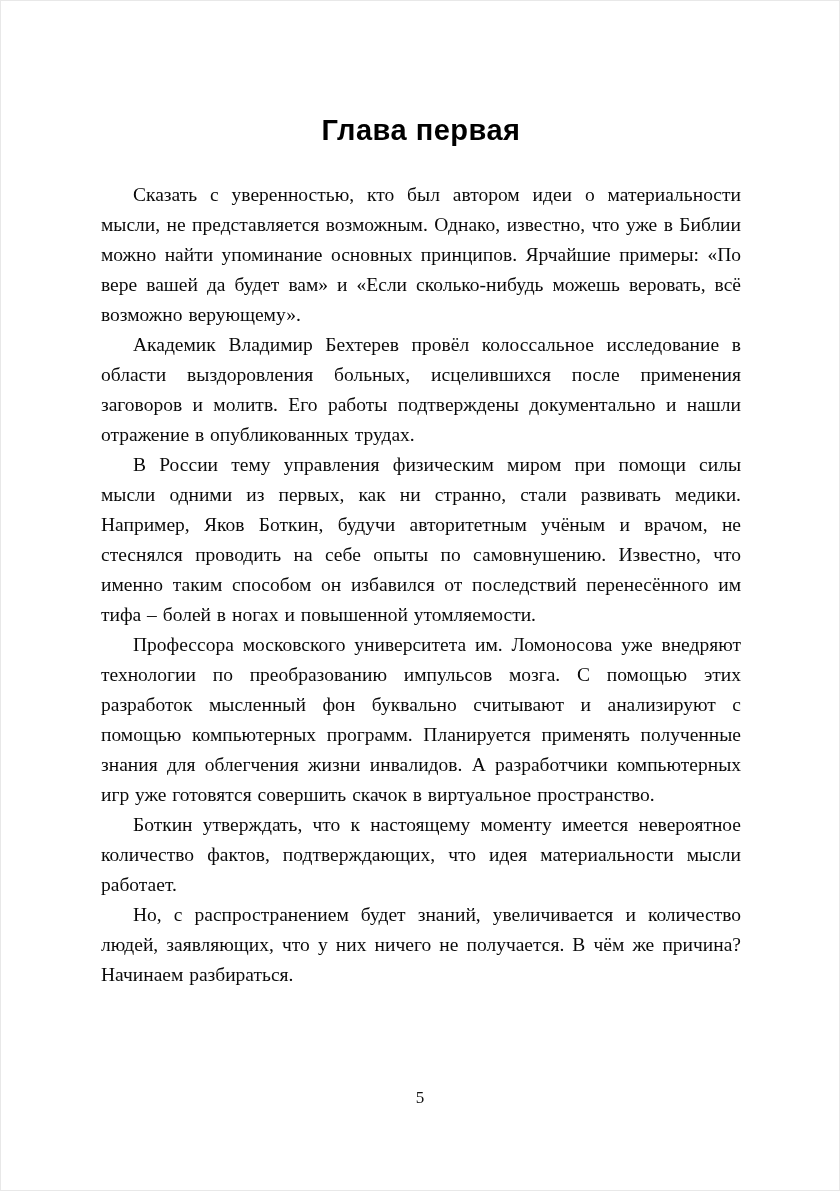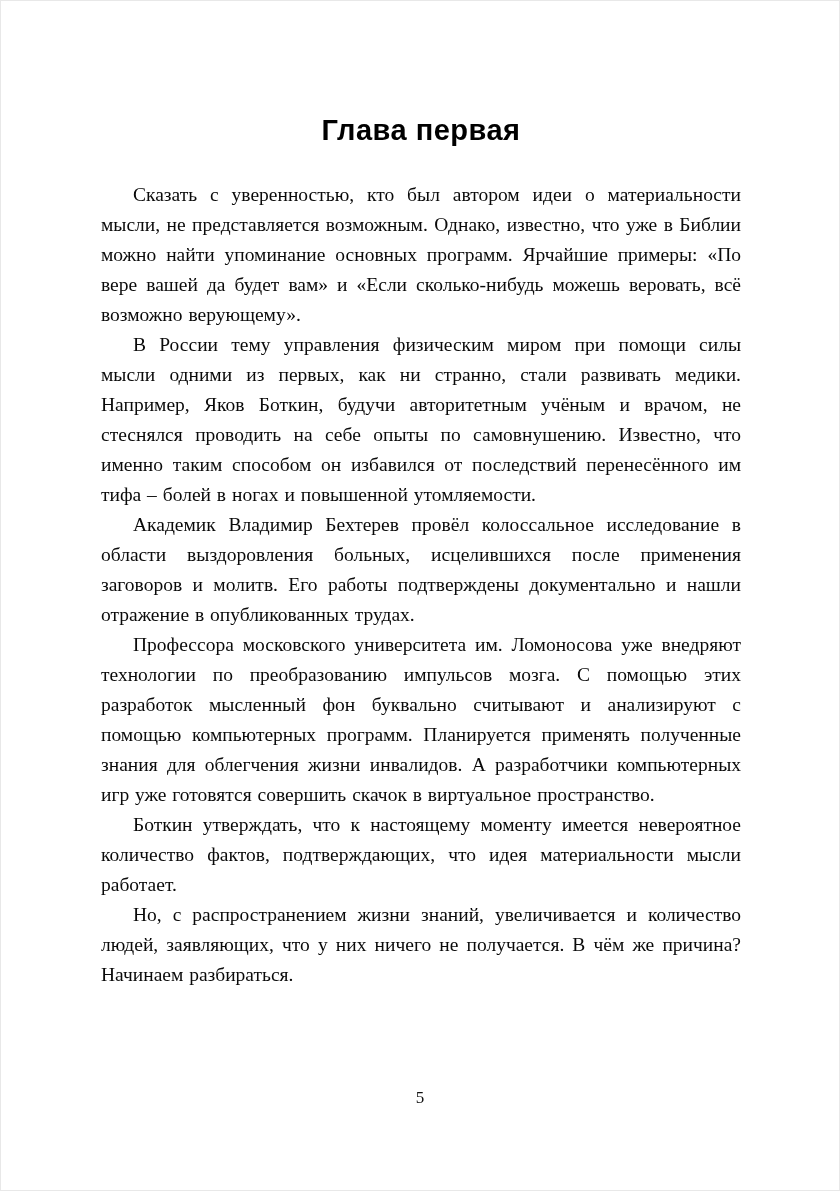--- a/index.html
+++ b/index.html
@@ -54,22 +54,22 @@
     color: #111111;
   }
 </style>
 </head>
 <body>
 
 <div class="page">
   <div class="content">
     <h1 class="chapter-title">Глава первая</h1>
     <div class="body-text">
-      <p>Сказать с уверенностью, кто был автором идеи о материальности мысли, не представляется возможным. Однако, известно, что уже в Библии можно найти упоминание основных программ. Ярчайшие примеры: «По вере вашей да будет вам» и «Если сколько-нибудь можешь веровать, всё возможно верующему».</p>
+      <p>Сказать с уверенностью, кто был автором идеи о материальности мысли, не представляется возможным. Однако, известно, что уже в Библии можно найти упоминание основных принципов. Ярчайшие примеры: «По вере вашей да будет вам» и «Если сколько-нибудь можешь веровать, всё возможно верующему».</p>
+      <p>Академик Владимир Бехтерев провёл колоссальное исследование в области выздоровления больных, исцелившихся после применения заговоров и молитв. Его работы подтверждены документально и нашли отражение в опубликованных трудах.</p>
       <p>В России тему управления физическим миром при помощи силы мысли одними из первых, как ни странно, стали развивать медики. Например, Яков Боткин, будучи авторитетным учёным и врачом, не стеснялся проводить на себе опыты по самовнушению. Известно, что именно таким способом он избавился от последствий перенесённого им тифа – болей в ногах и повышенной утомляемости.</p>
-      <p>Академик Владимир Бехтерев провёл колоссальное исследование в области выздоровления больных, исцелившихся после применения заговоров и молитв. Его работы подтверждены документально и нашли отражение в опубликованных трудах.</p>
       <p>Профессора московского университета им. Ломоносова уже внедряют технологии по преобразованию импульсов мозга. С помощью этих разработок мысленный фон буквально считывают и анализируют с помощью компьютерных программ. Планируется применять полученные знания для облегчения жизни инвалидов. А разработчики компьютерных игр уже готовятся совершить скачок в виртуальное пространство.</p>
       <p>Боткин утверждать, что к настоящему моменту имеется невероятное количество фактов, подтверждающих, что идея материальности мысли работает.</p>
-      <p>Но, с распространением жизни знаний, увеличивается и количество людей, заявляющих, что у них ничего не получается. В чём же причина? Начинаем разбираться.</p>
+      <p>Но, с распространением будет знаний, увеличивается и количество людей, заявляющих, что у них ничего не получается. В чём же причина? Начинаем разбираться.</p>
     </div>
   </div>
   <div class="page-number">5</div>
 </div>
 
 </body></html>

